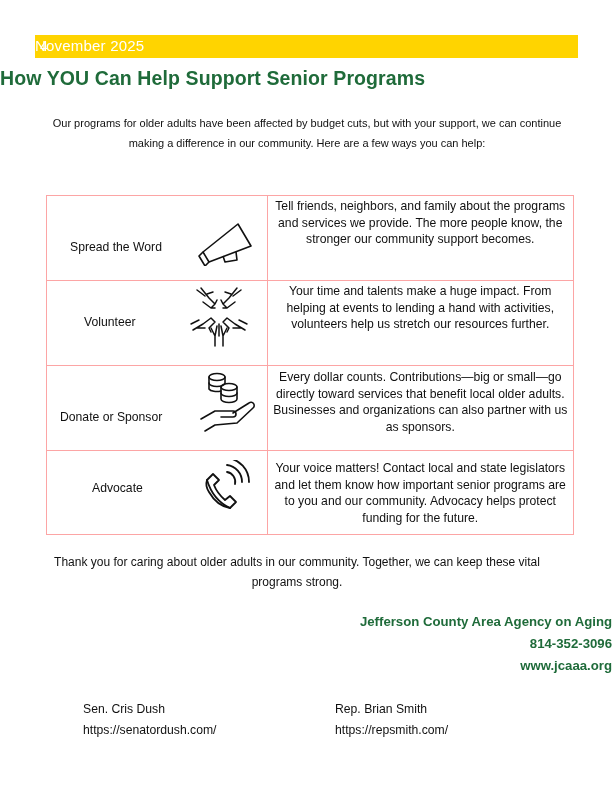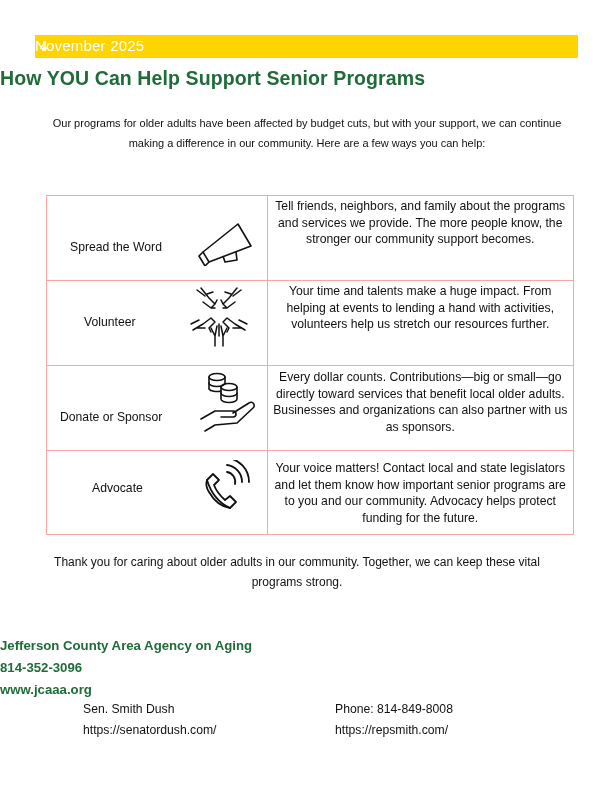--- a/index.html
+++ b/index.html
@@ -35,21 +35,21 @@
     tr.r4 .way-label { left: 45px; top: 30px; text-align: right; }
     tr.r4 .way-icon { left: 154px; top: 9px; width: 52px; height: 54px; }
 
     tr.r1 td.right { vertical-align: top; padding-top: 2px; }
     tr.r2 td.right { vertical-align: top; padding-top: 2px; }
     tr.r3 td.right { vertical-align: top; padding-top: 3px; }
     tr.r4 td.right { vertical-align: top; padding-top: 9px; }
 
     .closing { position: absolute; left: 42px; width: 510px; top: 552px; text-align: center; font-size: 12px; line-height: 20px; color: #111; }
 
-    .agency { position: absolute; left: 0; width: 612px; top: 611px; text-align: left; color: #1F6B3A; font-weight: bold; font-size: 13.2px; line-height: 22px; margin-top: 24px; }
+    .agency { position: absolute; left: 0; width: 612px; top: 611px; text-align: right; color: #1F6B3A; font-weight: bold; font-size: 13.2px; line-height: 22px; }
 
     .contact { position: absolute; top: 699px; font-size: 12.2px; line-height: 21px; color: #111; }
     .contact.sen { left: 83px; }
     .contact.rep { left: 335px; }
     .contact div { white-space: nowrap; }
   </style>
 </head>
 <body>
 
 <div class="topbar">
@@ -121,20 +121,20 @@
 
 <p class="closing">Thank you for caring about older adults in our community. Together, we can keep these vital programs strong.</p>
 
 <div class="agency">
   <div>Jefferson County Area Agency on Aging</div>
   <div>814-352-3096</div>
   <div>www.jcaaa.org</div>
 </div>
 
 <div class="contact sen">
-  <div>Sen. Smith Dush</div>
+  <div>Sen. Cris Dush</div>
   <div>https://senatordush.com/</div>
 </div>
 
 <div class="contact rep">
-  <div>Phone: 814-849-8008</div>
+  <div>Rep. Brian Smith</div>
   <div>https://repsmith.com/</div>
 </div>
 
 </body></html>

